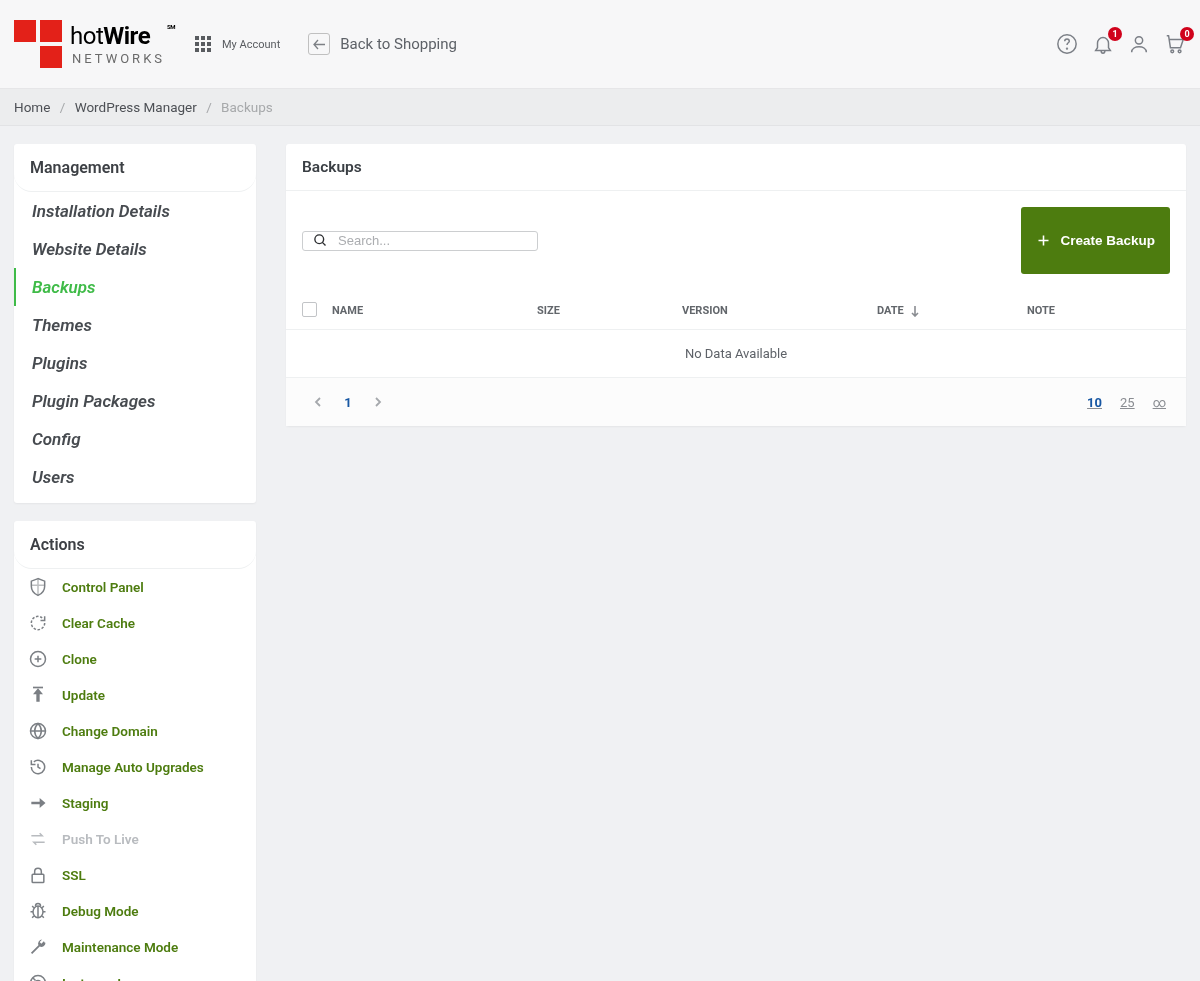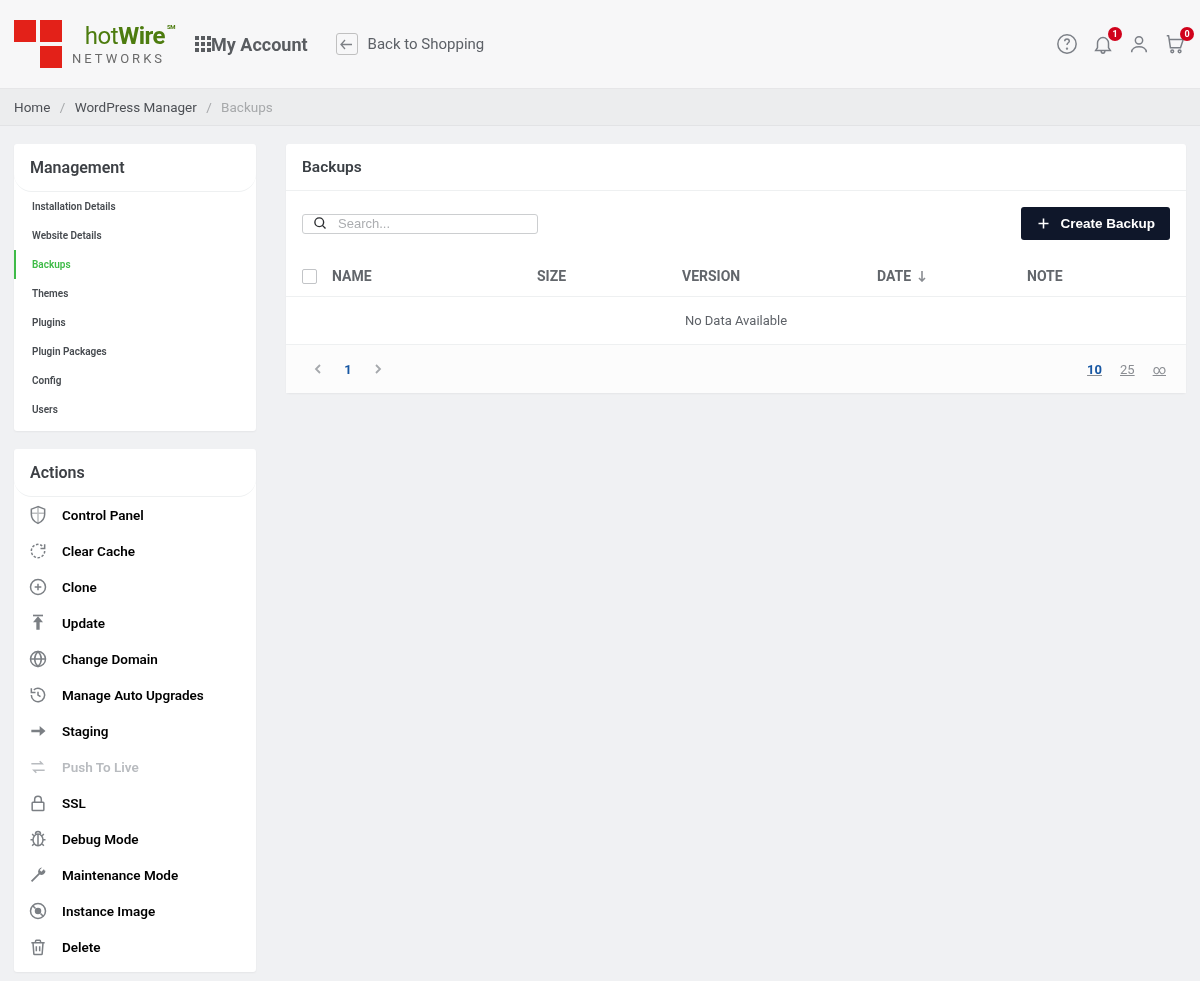--- a/index.html
+++ b/index.html
@@ -5,26 +5,26 @@
   * { box-sizing: border-box; margin: 0; padding: 0; }
   body { font-family: -apple-system, BlinkMacSystemFont, "Segoe UI", Roboto, Arial, sans-serif; background: #f0f1f3; color: #3a3f44; width: 1200px; }
   
   
   .header { background: #f7f7f8; display: flex; align-items: center; padding: 20px 14px; border-bottom: 1px solid #e6e6e8; }
   .logo { display: flex; align-items: center; gap: 8px; margin-right: 16px; }
   .logo-squares { display: grid; grid-template-columns: 22px 22px; grid-template-rows: 22px 22px; gap: 4px; }
   .sq { background: #e32119; }
   .sq.empty { background: transparent; }
   .logo-text { display: flex; flex-direction: column; line-height: 1; }
-  .logo-main { font-size: 24px; font-weight: 700; color: #4d7c0f; position: relative; letter-spacing:-0.5px;text-align:right;}
+  .logo-main { font-size: 24px; font-weight: 700; color: #000000; position: relative; letter-spacing:-0.5px;}
   .logo-main .light { font-weight: 400; }
   .logo-sm { font-size: 6px; position: absolute; top: 0; right: -10px; }
   .logo-sub { font-size: 13px; color: #6a6a6a; letter-spacing: 3px; margin-top: 4px; margin-left:2px;}
   
-  .nav-item { display: flex; align-items: center; gap: 0; font-weight: 700; color: #595c60; font-size: 18px; margin-left: 14px; }
+  .nav-item { display: flex; align-items: center; gap: 11px; font-weight: 400; color: #595c60; font-size: 11px; margin-left: 14px; }
   .apps-icon { display: grid; grid-template-columns: repeat(3, 4px); grid-template-rows: repeat(3, 4px); gap: 2px; }
   .apps-icon span { background: #595c60; }
   
   .back-btn { display: flex; align-items: center; gap: 10px; margin-left: 28px; color: #5d6167; font-size: 15px; }
   .back-icon { width: 22px; height: 22px; border: 1px solid #c0c0c0; border-radius: 3px; display: flex; align-items: center; justify-content: center; }
   
   .header-right { margin-left: auto; display: flex; align-items: center; gap: 14px; }
   .hicn { width: 22px; height: 22px; color: #7b7f86; position: relative; cursor: pointer; }
   .badge { position: absolute; top: -6px; right: -8px; background: #d0021b; color: #fff; font-size: 9px; font-weight: 700; border-radius: 10px; min-width: 14px; height: 14px; display: flex; align-items: center; justify-content: center; padding: 0 3px; }
   
@@ -32,43 +32,43 @@
   .breadcrumb { background: #ecedee; padding: 10px 14px; font-size: 13.5px; color: #4d5055; border-bottom: 1px solid #e2e3e5;}
   .breadcrumb a { color: #4d5055; text-decoration: none; cursor: pointer; }
   .breadcrumb .sep { color: #a7a9ab; margin: 0 6px; }
   .breadcrumb .current { color: #a7a9ab; }
   
   
   .layout { display: flex; padding: 18px 14px; gap: 30px; align-items: flex-start; }
   .sidebar { width: 242px; flex-shrink: 0; }
   .panel { background: #fff; border-radius: 3px; box-shadow: 0 1px 2px rgba(0,0,0,0.05); margin-bottom: 18px; }
   .panel-header { padding: 14px 16px; font-size: 16px; font-weight: 600; color: #3d4045; border-bottom: 1px solid #eef0f1; border-radius: 18px; }
-  .menu-item { display: block; padding: 9px 16px; font-size: 10px; font-weight: 600; color: #474b50; cursor: pointer; border-left: 2px solid transparent; }
+  .menu-item { display: block; padding: 9px 16px; font-size: 17px; font-weight: 600; color: #474b50; cursor: pointer; border-left: 2px solid transparent; font-style: italic; }
   .menu-item:first-of-type { padding-top: 15px; }
   .menu-item:last-of-type { padding-bottom: 16px; }
   .menu-item.active { color: #3fbb48; border-left-color: #3fbb48; }
   
-  .action-item { display: flex; align-items: center; gap: 14px; padding: 8px 14px; font-size: 13.5px; font-weight: 600; color: #000000; cursor: pointer; }
+  .action-item { display: flex; align-items: center; gap: 14px; padding: 8px 14px; font-size: 13.5px; font-weight: 600; color: #4d7c0f; cursor: pointer; }
   .action-item:first-of-type { padding-top: 14px; }
   .action-item:last-of-type { padding-bottom: 15px; }
   .action-item.disabled { color: #b8bbbf; }
   .action-item.disabled .aicn { color: #b8bbbf; }
   .aicn { width: 20px; height: 20px; color: #7b7f84; display: flex; align-items: center; justify-content: center; flex-shrink: 0;}
   
   
   .main { flex: 1; background: #fff; border-radius: 3px; box-shadow: 0 1px 2px rgba(0,0,0,0.05); }
   .main-header { padding: 14px 16px; font-size: 15.5px; font-weight: 600; border-bottom: 1px solid #eef0f1; }
   .toolbar { padding: 16px; display: flex; align-items: center; }
   .search { width: 236px; height: 20px; border: 1px solid #ccced0; border-radius: 3px; display: flex; align-items: center; padding: 0 10px; gap: 10px; }
   .search input { border: none; outline: none; width: 100%; font-size: 13px; }
   .search input::placeholder { color: #abadb0; }
-  .create-btn { margin-left: auto; background: #0f172a; color: #fff; border: none; border-radius: 3px; padding: 9px 15px; font-size: 13.5px; font-weight: 600; display: flex; align-items: flex-end; gap: 9px; cursor: pointer; }
+  .create-btn { margin-left: auto; background: #4d7c0f; color: #fff; border: none; border-radius: 3px; padding: 26px 15px; font-size: 13.5px; font-weight: 600; display: flex; align-items: flex-end; gap: 9px; cursor: pointer; }
   .create-btn svg{width:15px;height:15px;stroke:#fff;}
   
-  .table-head { display: flex; align-items: center; padding: 12px 16px; font-size: 14px; font-weight: 700; color: #62666b; border-bottom: 1px solid #eef0f1; }
+  .table-head { display: flex; align-items: flex-end; padding: 12px 16px; font-size: 11px; font-weight: 700; color: #62666b; border-bottom: 1px solid #eef0f1; }
   .th-chk { width: 30px; }
   .th-name { flex: 0 0 205px; }
   .th-size { flex: 0 0 145px; }
   .th-version { flex: 0 0 195px; }
   .th-date { flex: 0 0 150px; display:flex; align-items:center; gap:6px;}
   .th-note { flex: 1; }
   .chk { width: 15px; height: 15px; border: 1px solid #c2c4c7; border-radius: 2px; }
   
   .empty { text-align: center; padding: 16px; font-size: 13px; color: #5e6268; }
   

